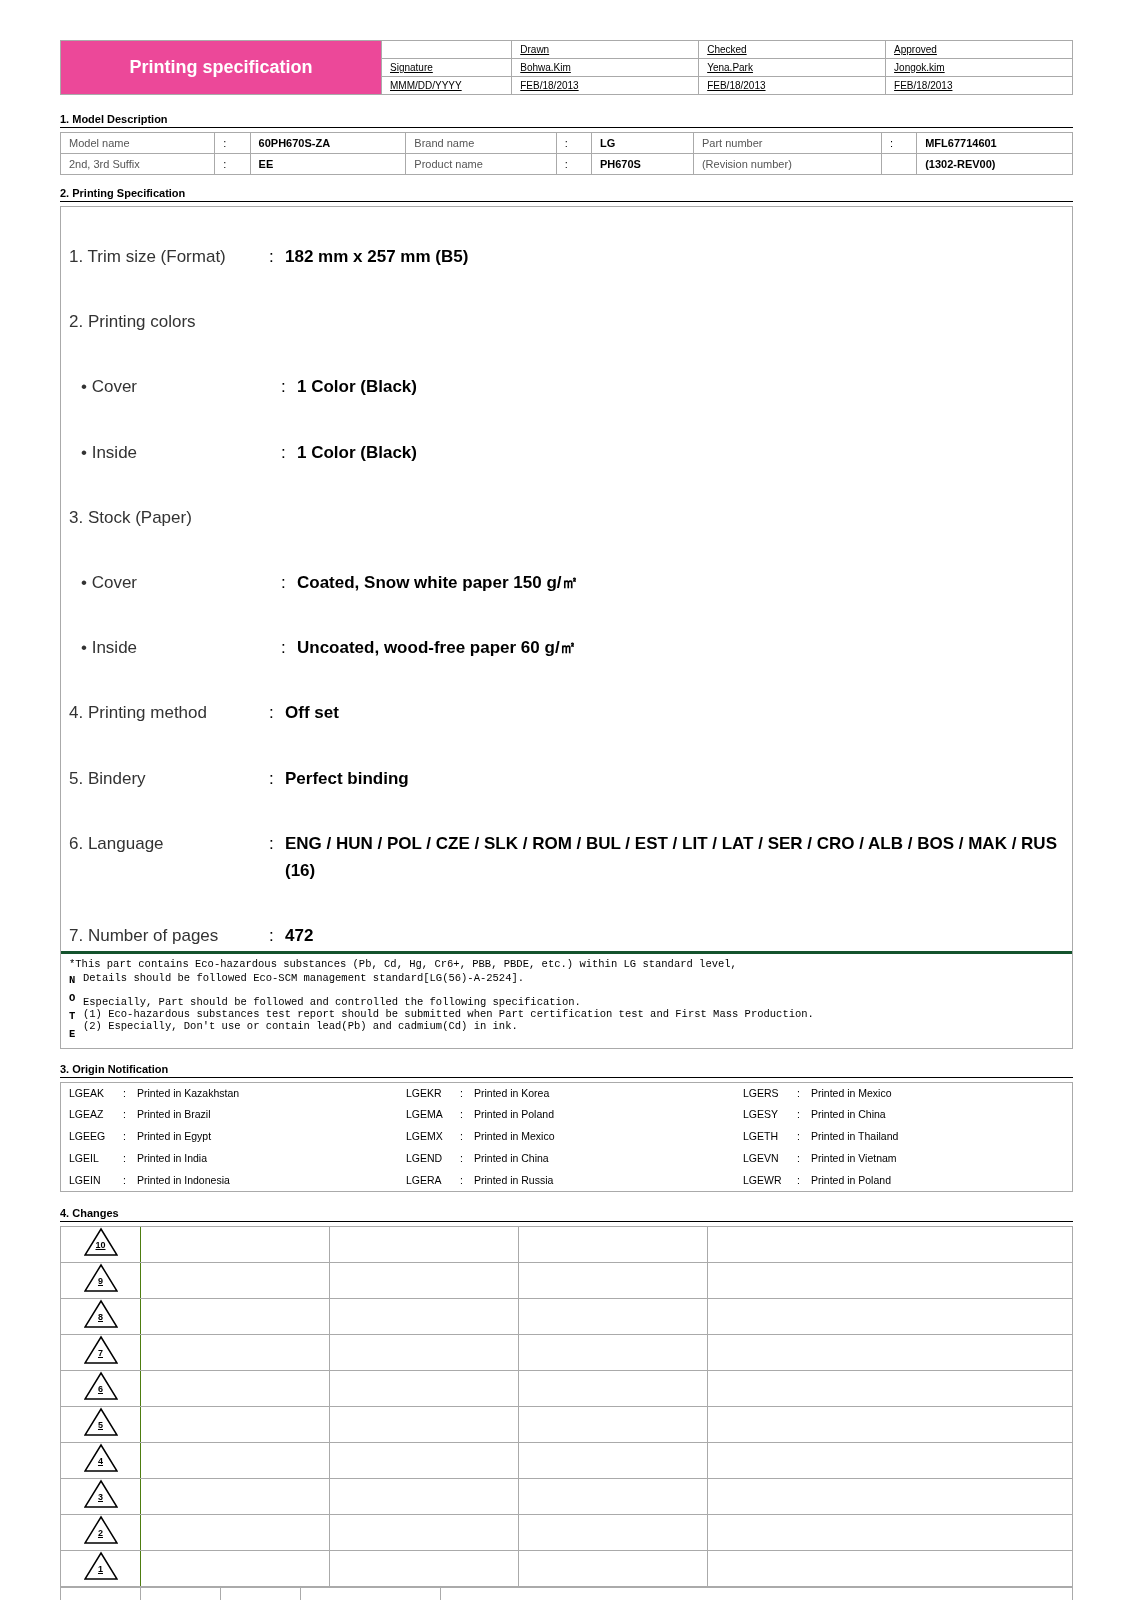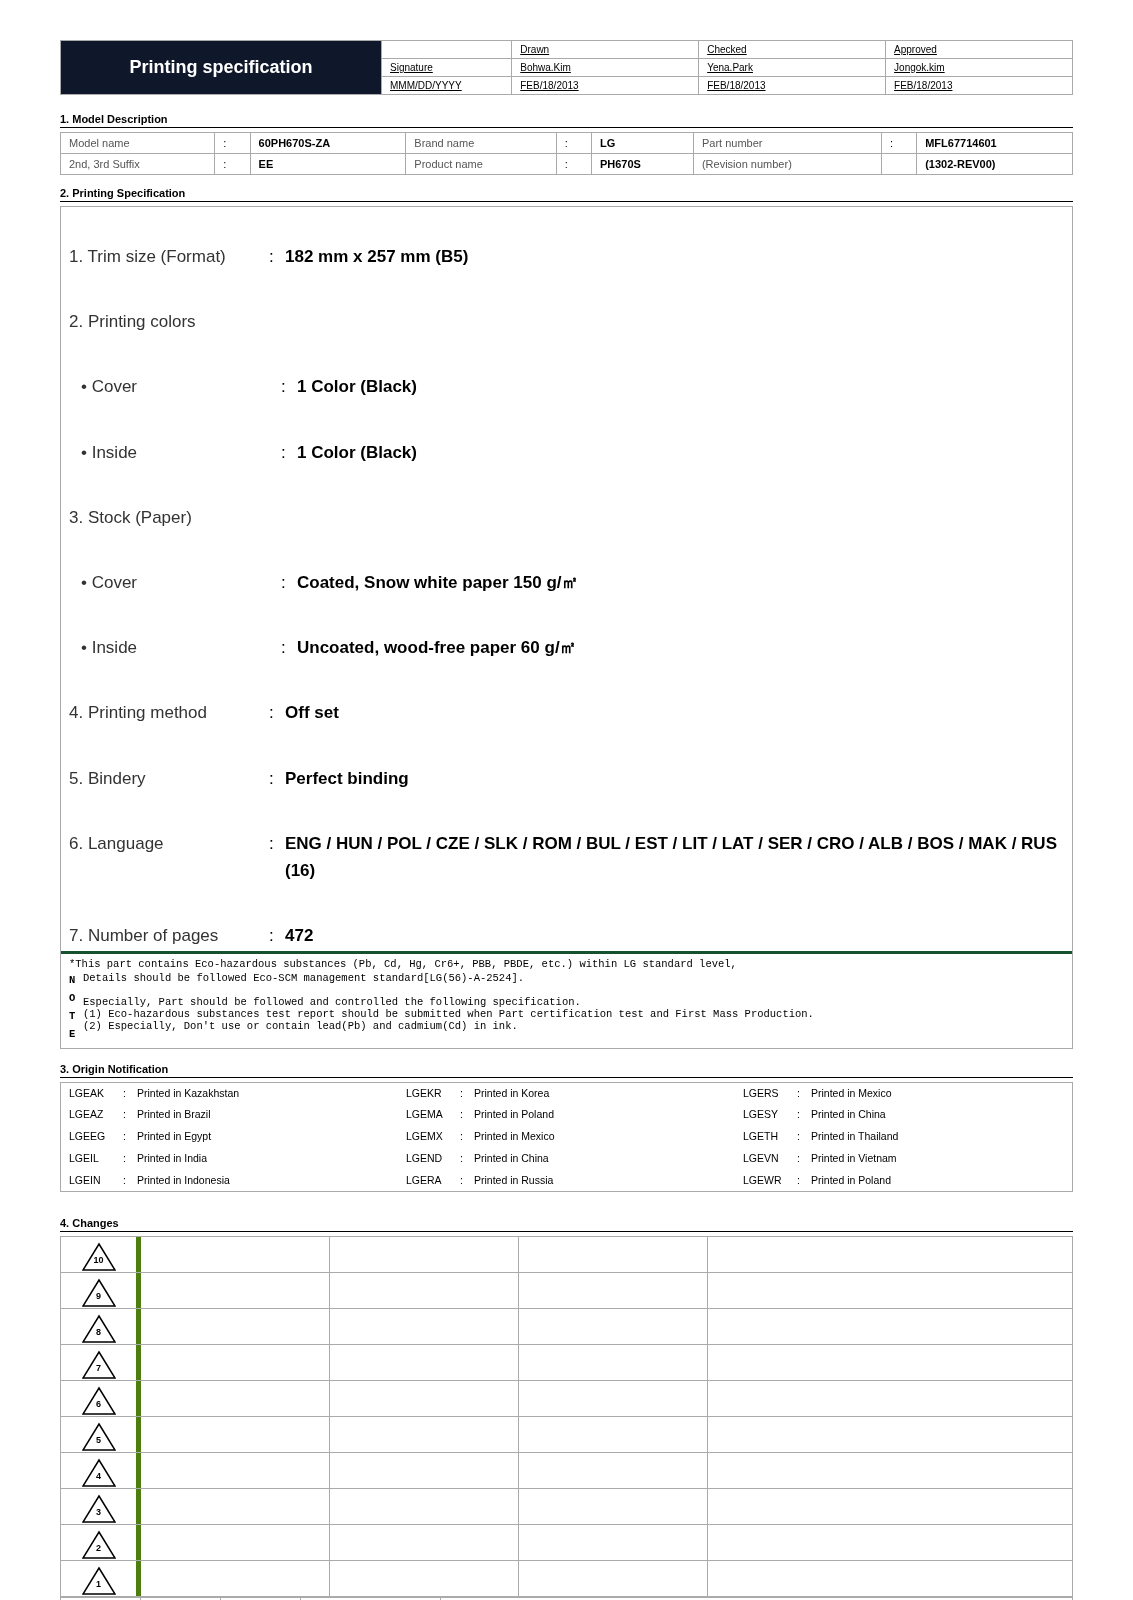--- a/index.html
+++ b/index.html
@@ -15,21 +15,21 @@
 
     
     .header-wrapper {
       display: flex;
       border: 1px solid #aaa;
       margin-bottom: 18px;
     }
     .title-box {
       width: 320px;
       min-width: 320px;
-      background: #0f172a;
+      background: #ec4899;
       color: #fff;
       display: flex;
       align-items: center;
       justify-content: center;
       font-size: 18px;
       font-weight: bold;
       padding: 10px;
     }
     .header-right {
       flex: 1;
@@ -90,21 +90,21 @@
     .note-section {
       border-top: 3px solid #14532d;
       padding: 4px 8px;
       font-size: 10.5px;
       font-family: Liberation Mono, monospace;
     }
 
     
     .origin-box {
       border: 1px solid #aaa;
-      margin-bottom: 25px;
+      margin-bottom: 15px;
     }
     .origin-grid {
       display: grid;
       grid-template-columns: repeat(3, 1fr);
       font-size: 10.5px;
     }
     .origin-cell {
       padding: 3px 8px;
       display: flex;
       gap: 4px;
@@ -125,25 +125,26 @@
     .changes-row {
       display: flex;
       border-bottom: 1px solid #aaa;
       align-items: center;
       height: 36px;
     }
     .changes-row:last-child { border-bottom: none; }
     .changes-cell-num {
       width: 80px;
       min-width: 80px;
-      border-right: 5px solid #4d7c0f;
-      display: flex;
-      align-items: flex-end;
+      border-right: 1px solid #4d7c0f;
+      display: flex;
+      align-items: flex-start;
       justify-content: center;
       height: 100%;
+      text-decoration: underline;
     }
     .changes-cell-content {
       flex: 1;
       height: 100%;
       border-right: 1px solid #aaa;
       display: flex;
       align-items: center;
       padding: 0 6px;
     }
     .changes-cell-content:last-child { border-right: none; }

